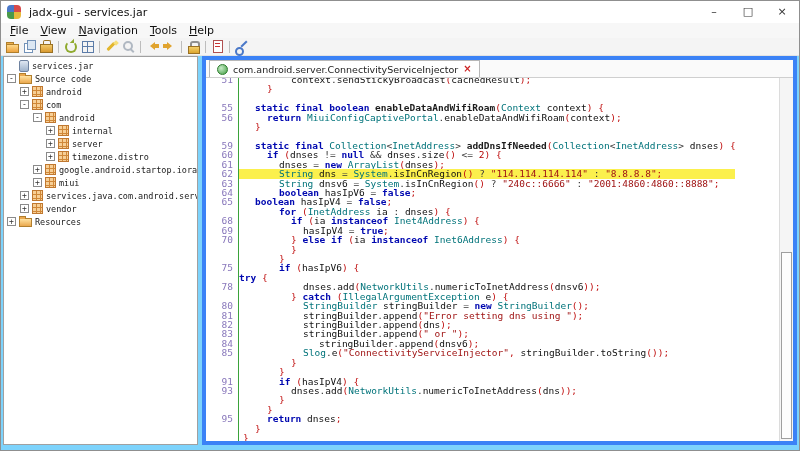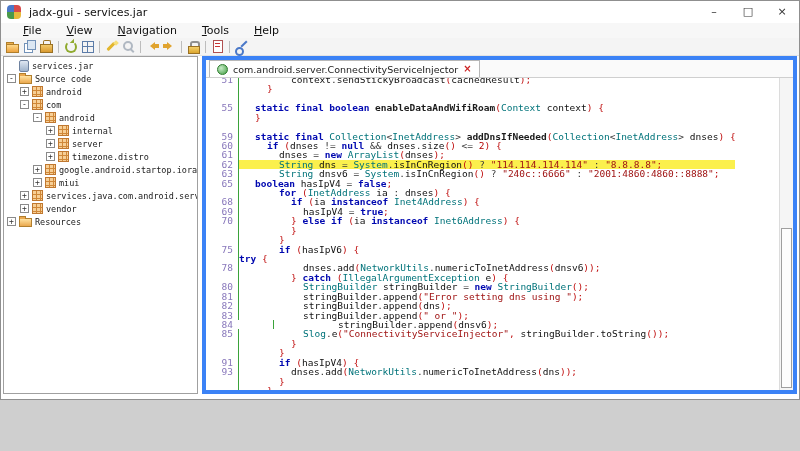--- a/index.html
+++ b/index.html
@@ -1,27 +1,27 @@
 <!DOCTYPE html>
 <html><head>
 <meta charset="utf-8">
 <style>
   html,body{margin:0;padding:0;background:#cfcfcf;}
-  .window{position:relative;width:800px;height:400px;background:#ffffff;border:1px solid #8f8f8f;
+  .window{position:relative;width:800px;height:451px;background:#7dd3fc;border:1px solid #8f8f8f;
     box-sizing:border-box;font-family:"DejaVu Sans",sans-serif;overflow:hidden;}
   
   .titlebar{height:22px;background:#ffffff;display:flex;align-items:center;}
   .app-icon{width:14px;height:14px;margin-left:6px;border-radius:4px;flex:none;
     background:conic-gradient(#d84a4a 0 25%,#e8b93a 0 50%,#4a9a4a 0 75%,#4a78c8 0);}
   .title-text{margin-left:8px;font-size:11px;color:#111;}
   .win-controls{margin-left:auto;display:flex;height:100%;}
   .win-btn{width:34px;height:22px;text-align:center;line-height:21px;font-size:11px;color:#333;}
   
   .menubar{height:15px;background:#f7f7f7;display:flex;align-items:center;padding-left:3px;font-size:11px;color:#111;}
-  .menu-item{padding:0 6px;display:inline-block;margin-left:13px;}
+  .menu-item{padding:0 6px;display:inline-block;}
   .menu-item::first-letter{text-decoration:underline;}
   
   .toolbar{height:17px;background:#f4f4f4;display:flex;align-items:center;padding-left:3px;border-bottom:1px solid #e3e3e3;}
   .tb-btn{width:17px;height:16px;display:flex;align-items:center;justify-content:center;flex:none;}
   .tb-sep{width:1px;height:12px;background:#bdbdbd;margin:0 3px;flex:none;}
   .ic{width:15px;height:15px;position:relative;display:block;}
   .ic-open-file::before{content:"";position:absolute;left:1px;top:3px;width:6px;height:3px;background:#edb14f;border:1px solid #b07f2c;border-bottom:none;}
   .ic-open-file::after{content:"";position:absolute;left:1px;top:5px;width:11px;height:7px;background:linear-gradient(#ffd98a,#eda33f);border:1px solid #b07f2c;}
   .ic-add-files::before{content:"";position:absolute;left:2px;top:4px;width:7px;height:8px;background:#fff;border:1px solid #7292b8;}
   .ic-add-files::after{content:"";position:absolute;left:5px;top:1px;width:7px;height:8px;background:#dbe7f3;border:1px solid #7292b8;}
@@ -231,43 +231,45 @@
           <span class="tab-close">×</span>
         </div>
       </div>
       <div class="code-wrap">
         <div class="code-scroll">
           <div class="code-lines">
               <div class="code-row"><span class="ln">51</span><span class="ct" style="padding-left: 52px;"><span class="tk-d">context</span><span class="tk-o">.</span><span class="tk-d">sendStickyBroadcast</span><span class="tk-p">(</span><span class="tk-d">cachedResult</span><span class="tk-p">);</span></span></div>
               <div class="code-row"><span class="ln"></span><span class="ct" style="padding-left: 28px;"><span class="tk-p">}</span></span></div>
               <div class="code-row"><span class="ln"></span><span class="ct" style="padding-left: 4px;"></span></div>
               <div class="code-row"><span class="ln">55</span><span class="ct" style="padding-left: 16px;"><span class="tk-k">static final boolean </span><span class="tk-m">enableDataAndWifiRoam</span><span class="tk-p">(</span><span class="tk-t">Context</span><span class="tk-d"> context</span><span class="tk-p">)</span><span class="tk-d"> </span><span class="tk-p">{</span></span></div>
+              <div class="code-row"><span class="ln">56</span><span class="ct" style="padding-left: 28px;"><span class="tk-k">return </span><span class="tk-t">MiuiConfigCaptivePortal</span><span class="tk-o">.</span><span class="tk-d">enableDataAndWifiRoam</span><span class="tk-p">(</span><span class="tk-d">context</span><span class="tk-p">);</span></span></div>
               <div class="code-row"><span class="ln"></span><span class="ct" style="padding-left: 16px;"><span class="tk-p">}</span></span></div>
               <div class="code-row"><span class="ln"></span><span class="ct" style="padding-left: 4px;"></span></div>
               <div class="code-row"><span class="ln">59</span><span class="ct" style="padding-left: 16px;"><span class="tk-k">static final </span><span class="tk-t">Collection</span><span class="tk-o">&lt;</span><span class="tk-t">InetAddress</span><span class="tk-o">&gt; </span><span class="tk-m">addDnsIfNeeded</span><span class="tk-p">(</span><span class="tk-t">Collection</span><span class="tk-o">&lt;</span><span class="tk-t">InetAddress</span><span class="tk-o">&gt; </span><span class="tk-d">dnses</span><span class="tk-p">)</span><span class="tk-d"> </span><span class="tk-p">{</span></span></div>
               <div class="code-row"><span class="ln">60</span><span class="ct" style="padding-left: 28px;"><span class="tk-k">if </span><span class="tk-p">(</span><span class="tk-d">dnses</span><span class="tk-o"> != </span><span class="tk-k">null</span><span class="tk-o"> &amp;&amp; </span><span class="tk-d">dnses</span><span class="tk-o">.</span><span class="tk-d">size</span><span class="tk-p">()</span><span class="tk-o"> &lt;= </span><span class="tk-n">2</span><span class="tk-p">)</span><span class="tk-d"> </span><span class="tk-p">{</span></span></div>
               <div class="code-row"><span class="ln">61</span><span class="ct" style="padding-left: 40px;"><span class="tk-d">dnses</span><span class="tk-o"> = </span><span class="tk-k">new </span><span class="tk-t">ArrayList</span><span class="tk-p">(</span><span class="tk-d">dnses</span><span class="tk-p">);</span></span></div>
               <div class="code-row hl"><span class="ln">62</span><span class="ct" style="padding-left: 40px;"><span class="tk-t">String</span><span class="tk-d"> dns</span><span class="tk-o"> = </span><span class="tk-t">System</span><span class="tk-o">.</span><span class="tk-d">isInCnRegion</span><span class="tk-p">()</span><span class="tk-o"> ? </span><span class="tk-s">"114.114.114.114"</span><span class="tk-o"> : </span><span class="tk-s">"8.8.8.8"</span><span class="tk-p">;</span></span></div>
               <div class="code-row"><span class="ln">63</span><span class="ct" style="padding-left: 40px;"><span class="tk-t">String</span><span class="tk-d"> dnsv6</span><span class="tk-o"> = </span><span class="tk-t">System</span><span class="tk-o">.</span><span class="tk-d">isInCnRegion</span><span class="tk-p">()</span><span class="tk-o"> ? </span><span class="tk-s">"240c::6666"</span><span class="tk-o"> : </span><span class="tk-s">"2001:4860:4860::8888"</span><span class="tk-p">;</span></span></div>
+              <div class="code-row"><span class="ln">64</span><span class="ct" style="padding-left: 40px;"><span class="tk-k">boolean</span><span class="tk-d"> hasIpV6</span><span class="tk-o"> = </span><span class="tk-k">false</span><span class="tk-p">;</span></span></div>
               <div class="code-row"><span class="ln">65</span><span class="ct" style="padding-left: 16px;"><span class="tk-k">boolean</span><span class="tk-d"> hasIpV4</span><span class="tk-o"> = </span><span class="tk-k">false</span><span class="tk-p">;</span></span></div>
               <div class="code-row"><span class="ln"></span><span class="ct" style="padding-left: 40px;"><span class="tk-k">for </span><span class="tk-p">(</span><span class="tk-t">InetAddress</span><span class="tk-d"> ia</span><span class="tk-o"> : </span><span class="tk-d">dnses</span><span class="tk-p">)</span><span class="tk-d"> </span><span class="tk-p">{</span></span></div>
               <div class="code-row"><span class="ln">68</span><span class="ct" style="padding-left: 52px;"><span class="tk-k">if </span><span class="tk-p">(</span><span class="tk-d">ia</span><span class="tk-k"> instanceof </span><span class="tk-t">Inet4Address</span><span class="tk-p">)</span><span class="tk-d"> </span><span class="tk-p">{</span></span></div>
               <div class="code-row"><span class="ln">69</span><span class="ct" style="padding-left: 64px;"><span class="tk-d">hasIpV4</span><span class="tk-o"> = </span><span class="tk-k">true</span><span class="tk-p">;</span></span></div>
               <div class="code-row"><span class="ln">70</span><span class="ct" style="padding-left: 52px;"><span class="tk-p">}</span><span class="tk-k"> else if </span><span class="tk-p">(</span><span class="tk-d">ia</span><span class="tk-k"> instanceof </span><span class="tk-t">Inet6Address</span><span class="tk-p">)</span><span class="tk-d"> </span><span class="tk-p">{</span></span></div>
               <div class="code-row"><span class="ln"></span><span class="ct" style="padding-left: 52px;"><span class="tk-p">}</span></span></div>
               <div class="code-row"><span class="ln"></span><span class="ct" style="padding-left: 40px;"><span class="tk-p">}</span></span></div>
               <div class="code-row"><span class="ln">75</span><span class="ct" style="padding-left: 40px;"><span class="tk-k">if </span><span class="tk-p">(</span><span class="tk-d">hasIpV6</span><span class="tk-p">)</span><span class="tk-d"> </span><span class="tk-p">{</span></span></div>
               <div class="code-row"><span class="ln"></span><span class="ct" style=""><span class="tk-k">try </span><span class="tk-p">{</span></span></div>
               <div class="code-row"><span class="ln">78</span><span class="ct" style="padding-left: 64px;"><span class="tk-d">dnses</span><span class="tk-o">.</span><span class="tk-d">add</span><span class="tk-p">(</span><span class="tk-t">NetworkUtils</span><span class="tk-o">.</span><span class="tk-d">numericToInetAddress</span><span class="tk-p">(</span><span class="tk-d">dnsv6</span><span class="tk-p">));</span></span></div>
               <div class="code-row"><span class="ln"></span><span class="ct" style="padding-left: 52px;"><span class="tk-p">}</span><span class="tk-k"> catch </span><span class="tk-p">(</span><span class="tk-t">IllegalArgumentException</span><span class="tk-d"> e</span><span class="tk-p">)</span><span class="tk-d"> </span><span class="tk-p">{</span></span></div>
               <div class="code-row"><span class="ln">80</span><span class="ct" style="padding-left: 64px;"><span class="tk-t">StringBuilder</span><span class="tk-d"> stringBuilder</span><span class="tk-o"> = </span><span class="tk-k">new </span><span class="tk-t">StringBuilder</span><span class="tk-p">();</span></span></div>
               <div class="code-row"><span class="ln">81</span><span class="ct" style="padding-left: 64px;"><span class="tk-d">stringBuilder</span><span class="tk-o">.</span><span class="tk-d">append</span><span class="tk-p">(</span><span class="tk-s">"Error setting dns using "</span><span class="tk-p">);</span></span></div>
               <div class="code-row"><span class="ln">82</span><span class="ct" style="padding-left: 64px;"><span class="tk-d">stringBuilder</span><span class="tk-o">.</span><span class="tk-d">append</span><span class="tk-p">(</span><span class="tk-d">dns</span><span class="tk-p">);</span></span></div>
               <div class="code-row"><span class="ln">83</span><span class="ct" style="padding-left: 64px;"><span class="tk-d">stringBuilder</span><span class="tk-o">.</span><span class="tk-d">append</span><span class="tk-p">(</span><span class="tk-s">" or "</span><span class="tk-p">);</span></span></div>
-              <div class="code-row"><span class="ln">84</span><span class="ct" style="padding-left: 64px; margin-left: 35px;"><span class="tk-d">stringBuilder</span><span class="tk-o">.</span><span class="tk-d">append</span><span class="tk-p">(</span><span class="tk-d">dnsv6</span><span class="tk-p">);</span></span></div>
+              <div class="code-row"><span class="ln">84</span><span class="ct" style="padding-left: 80px;"><span class="tk-d">stringBuilder</span><span class="tk-o">.</span><span class="tk-d">append</span><span class="tk-p">(</span><span class="tk-d">dnsv6</span><span class="tk-p">);</span></span></div>
               <div class="code-row"><span class="ln">85</span><span class="ct" style="padding-left: 64px;"><span class="tk-t">Slog</span><span class="tk-o">.</span><span class="tk-d">e</span><span class="tk-p">(</span><span class="tk-s">"ConnectivityServiceInjector"</span><span class="tk-p">,</span><span class="tk-d"> stringBuilder</span><span class="tk-o">.</span><span class="tk-d">toString</span><span class="tk-p">());</span></span></div>
               <div class="code-row"><span class="ln"></span><span class="ct" style="padding-left: 52px;"><span class="tk-p">}</span></span></div>
               <div class="code-row"><span class="ln"></span><span class="ct" style="padding-left: 40px;"><span class="tk-p">}</span></span></div>
               <div class="code-row"><span class="ln">91</span><span class="ct" style="padding-left: 40px;"><span class="tk-k">if </span><span class="tk-p">(</span><span class="tk-d">hasIpV4</span><span class="tk-p">)</span><span class="tk-d"> </span><span class="tk-p">{</span></span></div>
               <div class="code-row"><span class="ln">93</span><span class="ct" style="padding-left: 52px;"><span class="tk-d">dnses</span><span class="tk-o">.</span><span class="tk-d">add</span><span class="tk-p">(</span><span class="tk-t">NetworkUtils</span><span class="tk-o">.</span><span class="tk-d">numericToInetAddress</span><span class="tk-p">(</span><span class="tk-d">dns</span><span class="tk-p">));</span></span></div>
               <div class="code-row"><span class="ln"></span><span class="ct" style="padding-left: 40px;"><span class="tk-p">}</span></span></div>
               <div class="code-row"><span class="ln"></span><span class="ct" style="padding-left: 28px;"><span class="tk-p">}</span></span></div>
               <div class="code-row"><span class="ln">95</span><span class="ct" style="padding-left: 28px;"><span class="tk-k">return </span><span class="tk-d">dnses</span><span class="tk-p">;</span></span></div>
               <div class="code-row"><span class="ln"></span><span class="ct" style="padding-left: 16px;"><span class="tk-p">}</span></span></div>
               <div class="code-row"><span class="ln"></span><span class="ct" style="padding-left: 4px;"><span class="tk-p">}</span></span></div>

